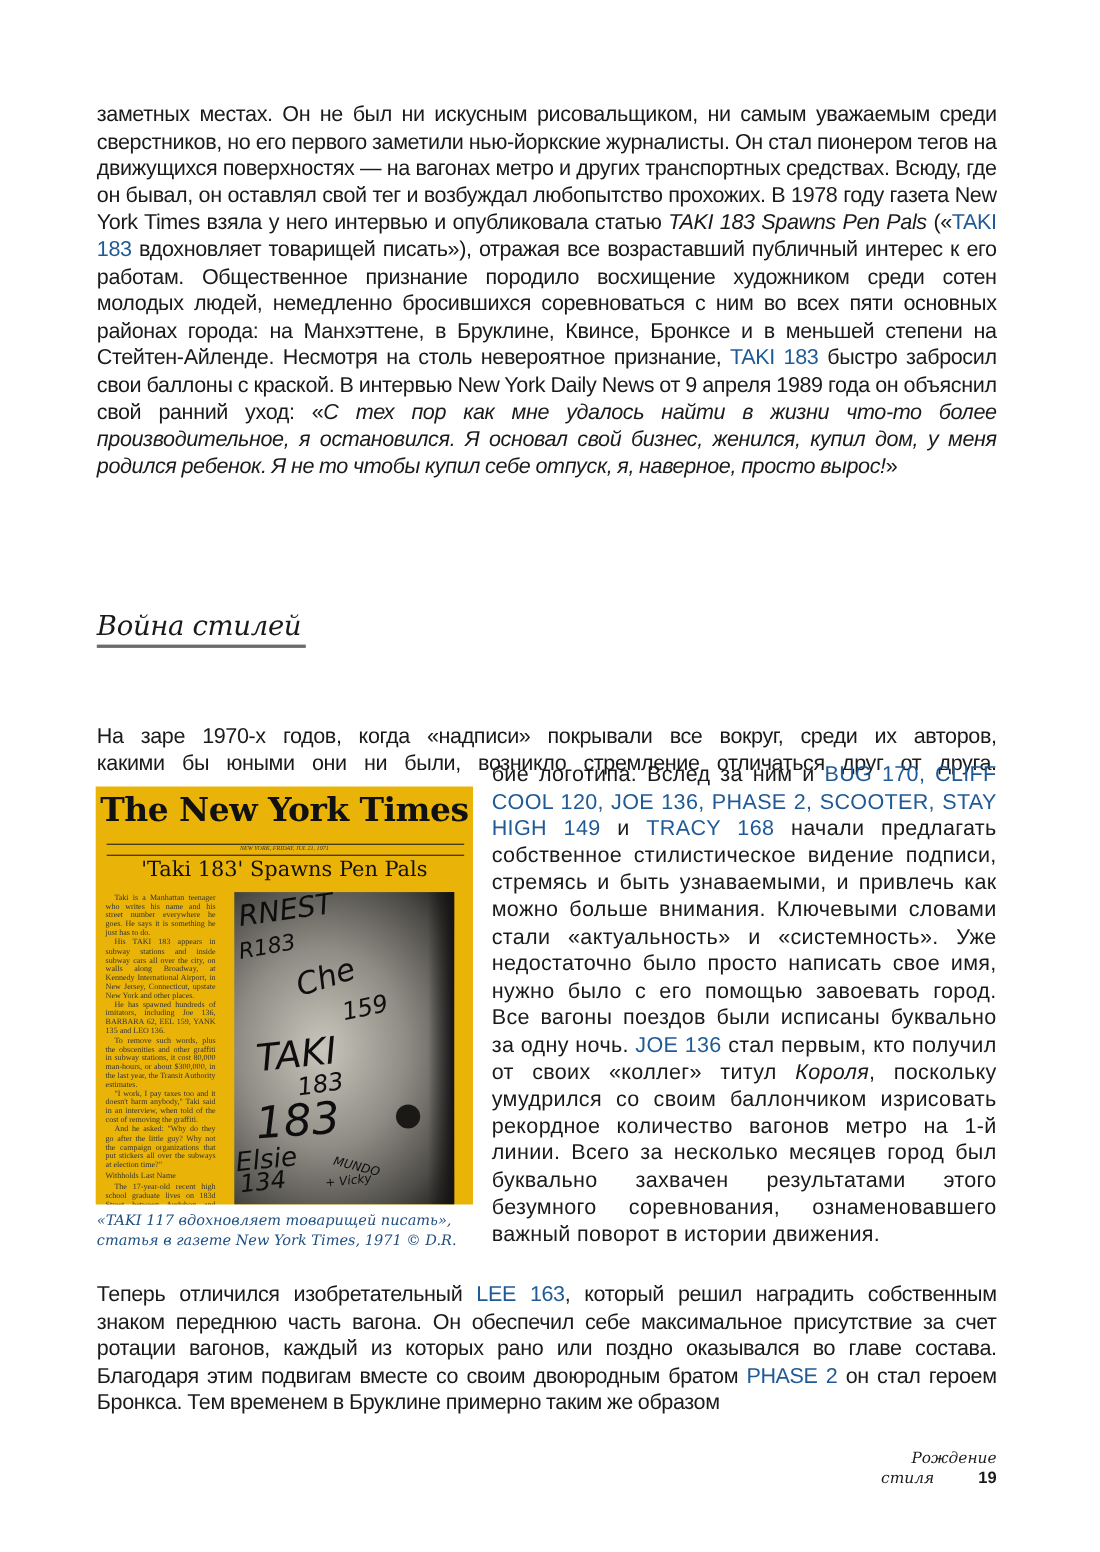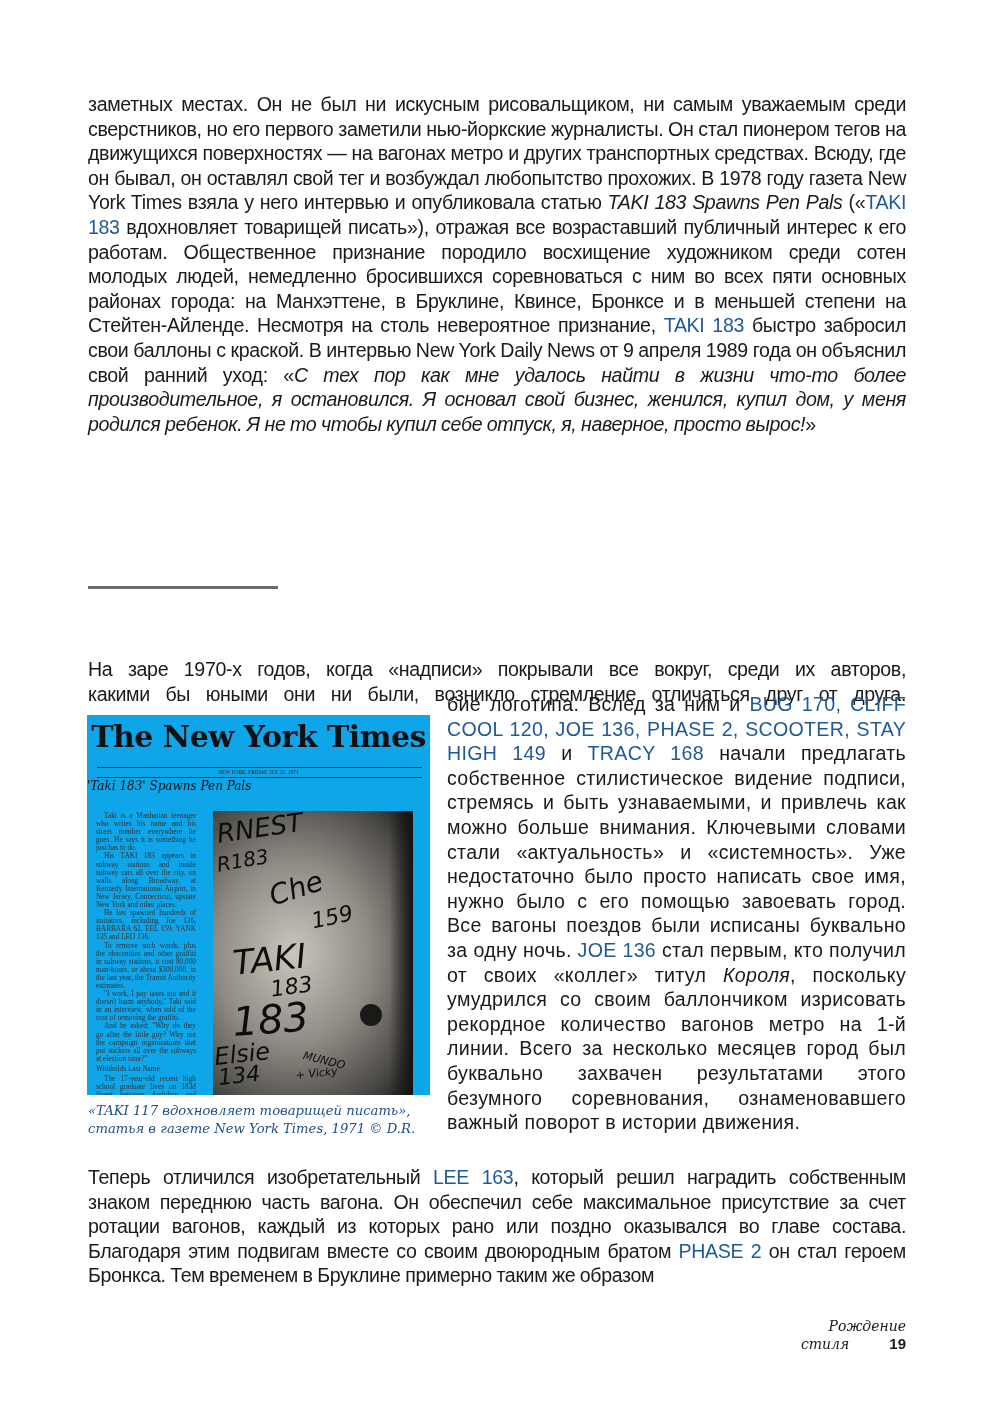--- a/index.html
+++ b/index.html
@@ -24,36 +24,36 @@
   .heading-rule { position: absolute; left: 88px; top: 586px; width: 190px; height: 3px; background: #6b6b6b; }
   #p2 { top: 621px; margin-top: 36px; }
   #p2 .line { display: block; text-align: justify; text-align-last: justify; }
   #p2-right {
     position: absolute; left: 447px; top: 692px; width: 459px;
     font-family: "Liberation Sans", sans-serif; font-size: 19.6px; line-height: 24.6px;
     text-align: justify; letter-spacing: 0.3px;
   }
   .clip {
     position: absolute; left: 87px; top: 715px; width: 343px; height: 380px;
-    background: #0ea5e9; overflow: hidden;
+    background: #eab308; overflow: hidden;
   }
   .nyt-logo {
     position: absolute; left: 0; top: 4px; width: 343px; text-align: center;
     font-family: "DejaVu Serif", serif; font-weight: bold; font-size: 30px;
     letter-spacing: -0.5px; color: #111;
   }
   .nyt-rule1 { position: absolute; left: 10px; top: 52px; width: 325px; height: 1px; background: #222; }
   .nyt-date {
     position: absolute; left: 0; top: 54px; width: 343px; text-align: center;
     font-family: "Liberation Serif", serif; font-style: italic; font-size: 5.5px; color: #333;
   }
   .nyt-rule2 { position: absolute; left: 10px; top: 62px; width: 325px; height: 1px; background: #222; }
   .nyt-headline {
-    position: absolute; left: 0; top: 64px; width: 343px; text-align: left;
-    font-family: "DejaVu Serif", serif; font-style: italic; font-size: 12px; color: #111;
+    position: absolute; left: 0; top: 64px; width: 343px; text-align: center;
+    font-family: "DejaVu Serif", serif; font-size: 19px; color: #111;
   }
   .nyt-col {
     position: absolute; left: 9px; top: 97px; width: 100px;
     font-family: "Liberation Serif", serif; font-size: 7.3px; line-height: 8.1px;
     color: #333; text-align: justify;
   }
   .nyt-col p { margin: 0; text-indent: 8px; }
   .nyt-col .sub { text-align: left; text-indent: 0; font-weight: normal; margin: 2px 0; }
   .photo {
     position: absolute; left: 126px; top: 96px; width: 200px; height: 284px;
@@ -79,20 +79,21 @@
   .footer .sec { font-family: "DejaVu Serif", serif; font-style: italic; margin-right: 40px; }
   .footer .num { font-family: "Liberation Sans", sans-serif; font-weight: bold; font-size: 15px; }
 </style>
 </head>
 <body>
 
 <div class="page">
 
   <p class="para" id="p1" style="margin:0;"><span>заметных местах. Он не был ни искусным рисовальщиком, ни самым уважаемым среди сверстников, но его первого заметили нью-йоркские журналисты. Он стал пионером тегов на движущихся поверхностях — на вагонах метро и других транспортных средствах. Всюду, где он бывал, он оставлял свой тег и возбуждал любопытство прохожих. В 1978 году газета New York Times взяла у него интервью и опубликовала статью </span><span class="it">TAKI 183 Spawns Pen Pals</span><span> («</span><span class="hl">TAKI 183</span><span> вдохновляет товарищей писать»), отражая все возраставший публичный интерес к его работам. Общественное признание породило восхищение художником среди сотен молодых людей, немедленно бросившихся соревноваться с ним во всех пяти основных районах города: на Манхэттене, в Бруклине, Квинсе, Бронксе и в меньшей степени на Стейтен-Айленде. Несмотря на столь невероятное признание, </span><span class="hl">TAKI 183</span><span> быстро забросил свои баллоны с краской. В интервью New York Daily News от 9 апреля 1989 года он объяснил свой ранний уход: «</span><span class="it">С тех пор как мне удалось найти в жизни что-то более производительное, я остановился. Я основал свой бизнес, женился, купил дом, у меня родился ребенок. Я не то чтобы купил себе отпуск, я, наверное, просто вырос!</span><span>»</span></p>
 
+  <div class="heading">Война стилей</div>
   <div class="heading-rule"></div>
 
   <div class="para" id="p2">
     <span class="line">На заре 1970-х годов, когда «надписи» покрывали все вокруг, среди их авторов,</span>
     <span class="line">какими бы юными они ни были, возникло стремление отличаться друг от друга.</span>
   </div>
 
   <p id="p2-right" style="margin:0;"><span>бие логотипа. Вслед за ним и </span><span class="hl">BUG 170, CLIFF COOL 120, JOE 136, PHASE 2, SCOOTER, STAY HIGH 149</span><span> и </span><span class="hl">TRACY 168</span><span> начали предлагать собственное стилистическое видение подписи, стремясь и быть узнаваемыми, и привлечь как можно больше внимания. Ключевыми словами стали «актуальность» и «системность». Уже недостаточно было просто написать свое имя, нужно было с его помощью завоевать город. Все вагоны поездов были исписаны буквально за одну ночь. </span><span class="hl">JOE 136</span><span> стал первым, кто получил от своих «коллег» титул </span><span class="it">Короля</span><span>, поскольку умудрился со своим баллончиком изрисовать рекордное количество вагонов метро на 1-й линии. Всего за несколько месяцев город был буквально захвачен результатами этого безумного соревнования, ознаменовавшего важный поворот в истории движения.</span></p>
 
   <div class="clip">

